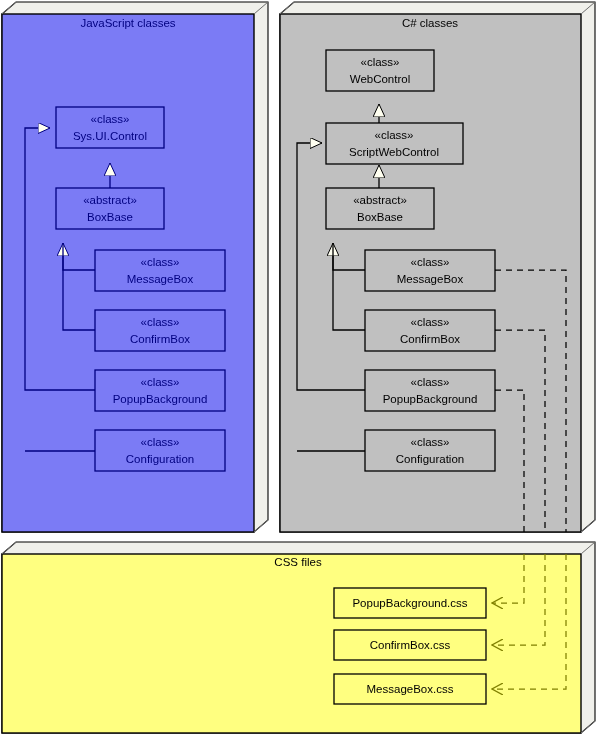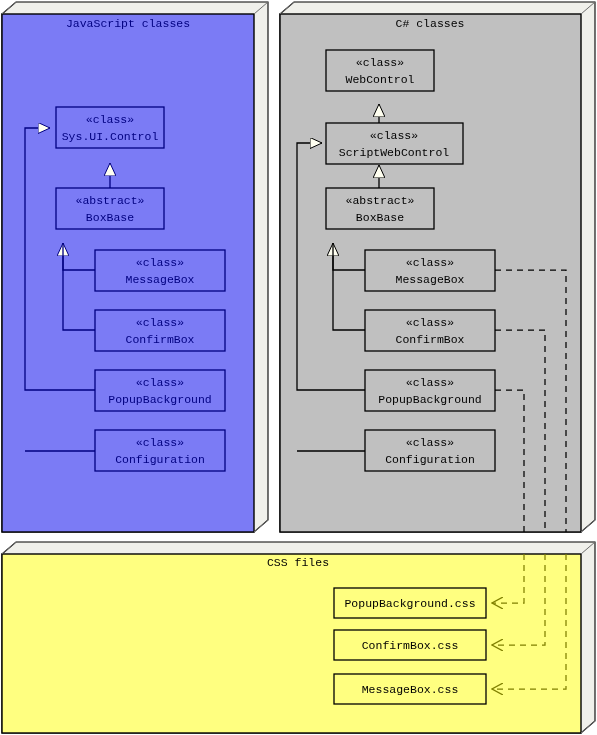--- a/index.html
+++ b/index.html
@@ -1,18 +1,18 @@
 <!DOCTYPE html>
 <html><head>
 <meta charset="utf-8">
 <style>
   html,body{margin:0;padding:0;background:#ffffff;}
   body{width:597px;height:735px;overflow:hidden;
        font-family:"Liberation Sans","DejaVu Sans",sans-serif;}
-  #stage{position:relative;width:597px;height:735px;font-family:Liberation Mono, monospace;}
+  #stage{position:relative;width:597px;height:735px;}
   svg#diagram{position:absolute;left:0;top:0;width:597px;height:735px;display:block;}
   .pkg-title{font-size:11.5px;}
   .cls-text{font-size:11.5px;}
   .file-text{font-size:11.5px;}
 </style>
 </head>
 <body>
 
 <div id="stage">
 <svg id="diagram" viewBox="0 0 597 735">

